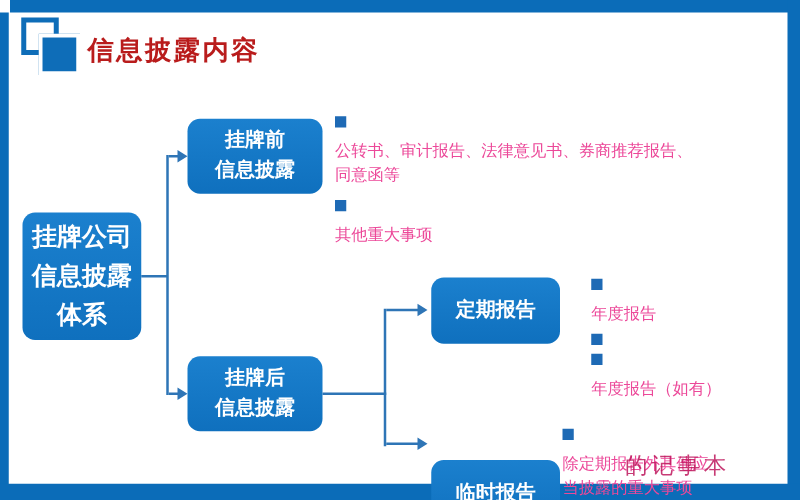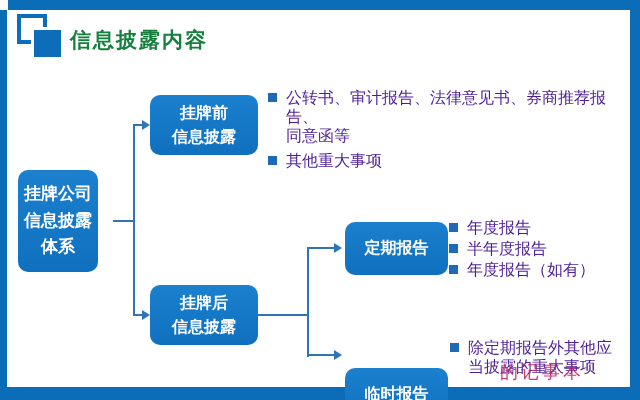--- a/index.html
+++ b/index.html
@@ -21,32 +21,32 @@
   .title-icon-outline {
     position:absolute; left:17px; top:14px; width:30px; height:30px;
     border:4px solid #0e6db8;
   }
   .title-icon-solid {
     position:absolute; left:31px; top:27px; width:33px; height:33px;
     background:#0e6db8; border:3px solid #ffffff;
   }
   .page-title {
     position:absolute; left:70px; top:26px;
-    font-size:21px; font-weight:bold; color:#15803d; letter-spacing:2px;
+    font-size:21px; font-weight:bold; color:#b91c1c; letter-spacing:2px;
   }
 
   
   .node {
     position:absolute; display:flex; align-items:center; justify-content:center;
     background:linear-gradient(180deg,#1b80ce 0%, #0f70be 100%);
     color:#ffffff; font-weight:bold; text-align:center;
     white-space:pre-line;
     border-radius:10px;
   }
-  .node-root     { left:18px;  top:170px; width:80px;  height:102px; font-size:17px; line-height:1.55; }
+  .node-root     { left:18px;  top:170px; width:95px;  height:102px; font-size:20px; line-height:1.55; }
   .node-pre      { left:150px; top:95px;  width:108px; height:60px;  font-size:16px; line-height:1.5; }
   .node-post     { left:150px; top:285px; width:108px; height:60px;  font-size:16px; line-height:1.5; }
   .node-periodic { left:345px; top:222px; width:103px; height:53px;  font-size:16px; }
   .node-adhoc    { left:345px; top:329px; width:103px; height:53px;  font-size:16px;margin-top:39px; }
 
   
   .cline { position:absolute; background:#2e75b6; }
   .carrow {
     position:absolute; width:0; height:0;
     border-top:5px solid transparent; border-bottom:5px solid transparent;
@@ -66,23 +66,23 @@
   .b-bot-h    { left:309px; top:354px; width:26px; height:2px; }
   .b-bot-ar   { left:334px; top:350px; }
 
   
   .blist { position:absolute; }
   .blist-pre      { left:268px; top:88px;  width:352px; }
   .blist-periodic { left:449px; top:218px; width:180px; }
   .blist-adhoc    { left:450px; top:338px; width:175px; }
   .bitem {
     display:flex; gap:9px; margin-bottom:6px;
-    font-size:16px; color:#4c1d95; line-height:19px;
+    font-size:13px; color:#ec4899; line-height:19px;flex-direction:column;
   }
-  .blist-periodic .bitem { margin-bottom:2px; }
+  .blist-periodic .bitem { margin-bottom:2px;margin-left:24px; }
   .bsq { flex:none; width:9px; height:9px; margin-top:5px; background:#1e6ab5; }
   .btext { white-space:pre-line; }
 
   
   .watermark {
     position:absolute; left:500px; top:360px;
     font-size:18px; color:#be185d; letter-spacing:3px; opacity:.85;
     z-index:5;
   }
 </style>
@@ -136,21 +136,20 @@
     </div>
   </div>
 
   <div class="blist blist-periodic">
     <div class="bitem">
       <span class="bsq"></span>
       <span class="btext">年度报告</span>
     </div>
     <div class="bitem">
       <span class="bsq"></span>
-      <span class="btext">半年度报告</span>
     </div>
     <div class="bitem">
       <span class="bsq"></span>
       <span class="btext">年度报告（如有）</span>
     </div>
   </div>
 
   <div class="blist blist-adhoc">
     <div class="bitem">
       <span class="bsq"></span>

